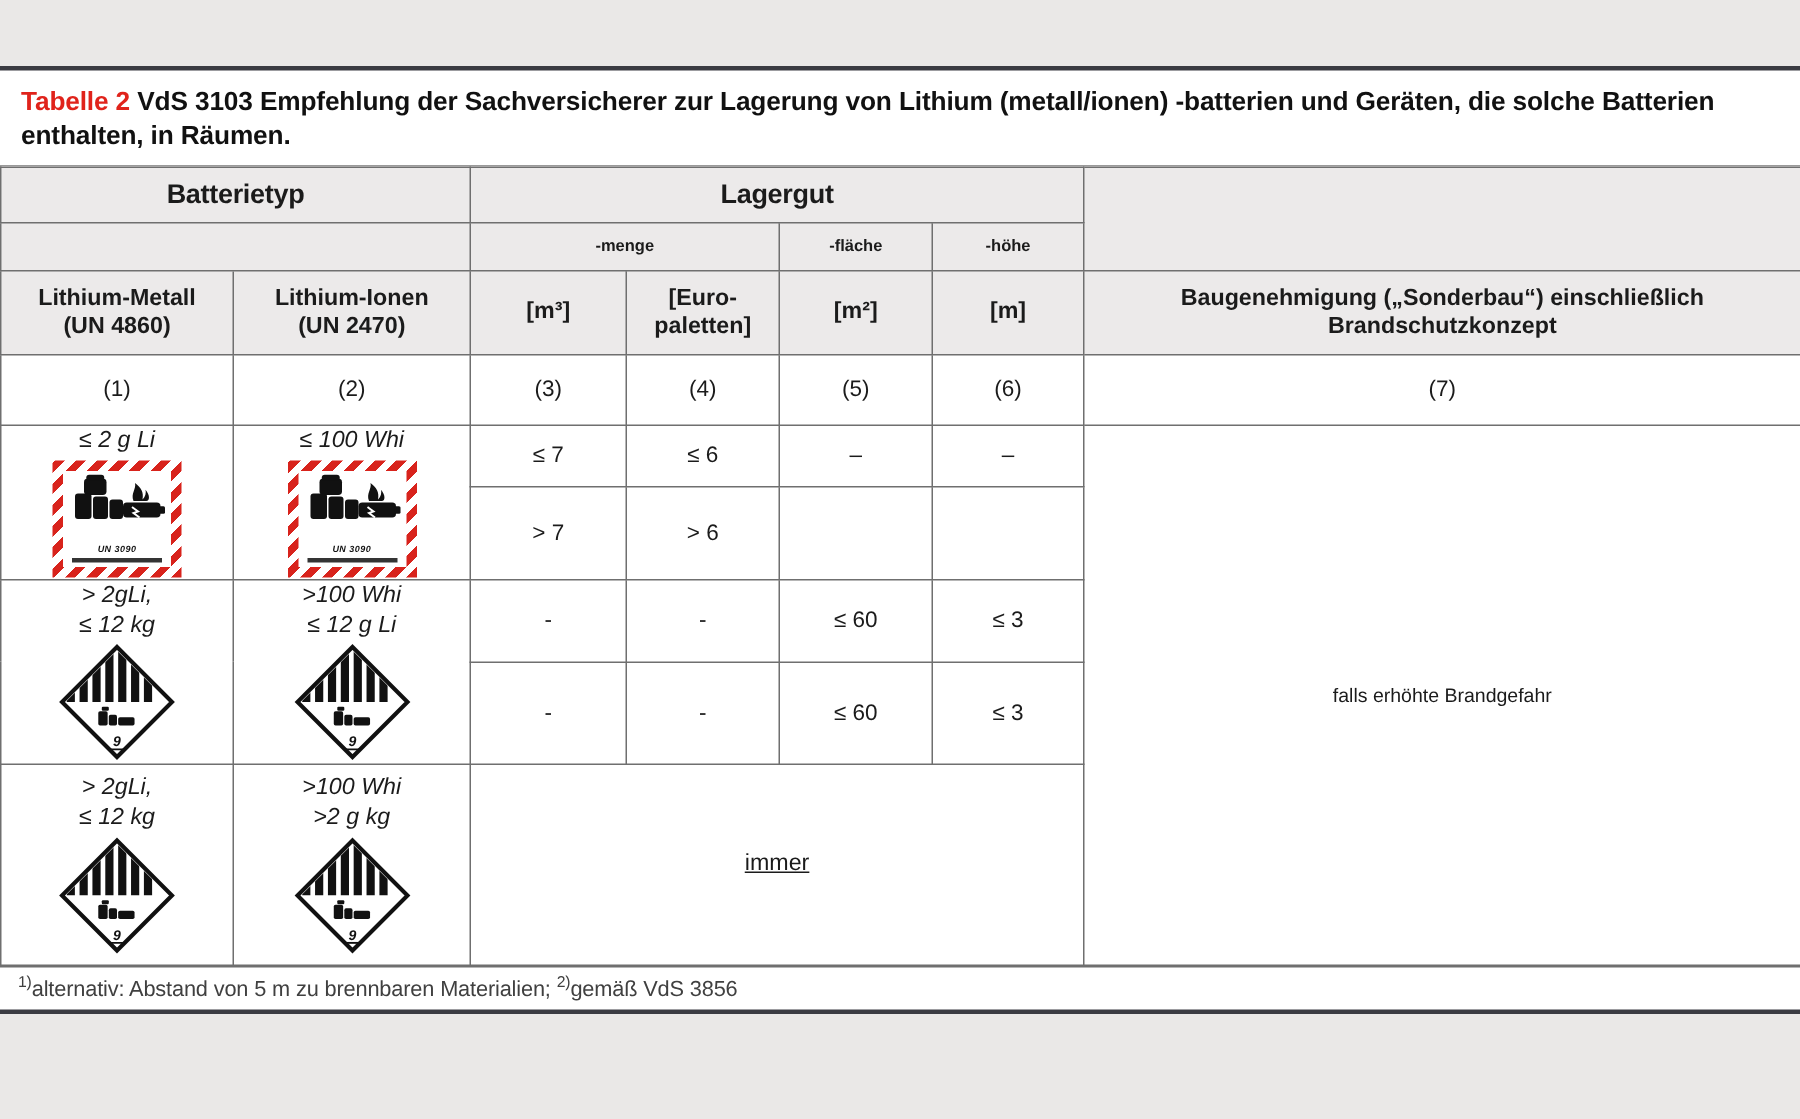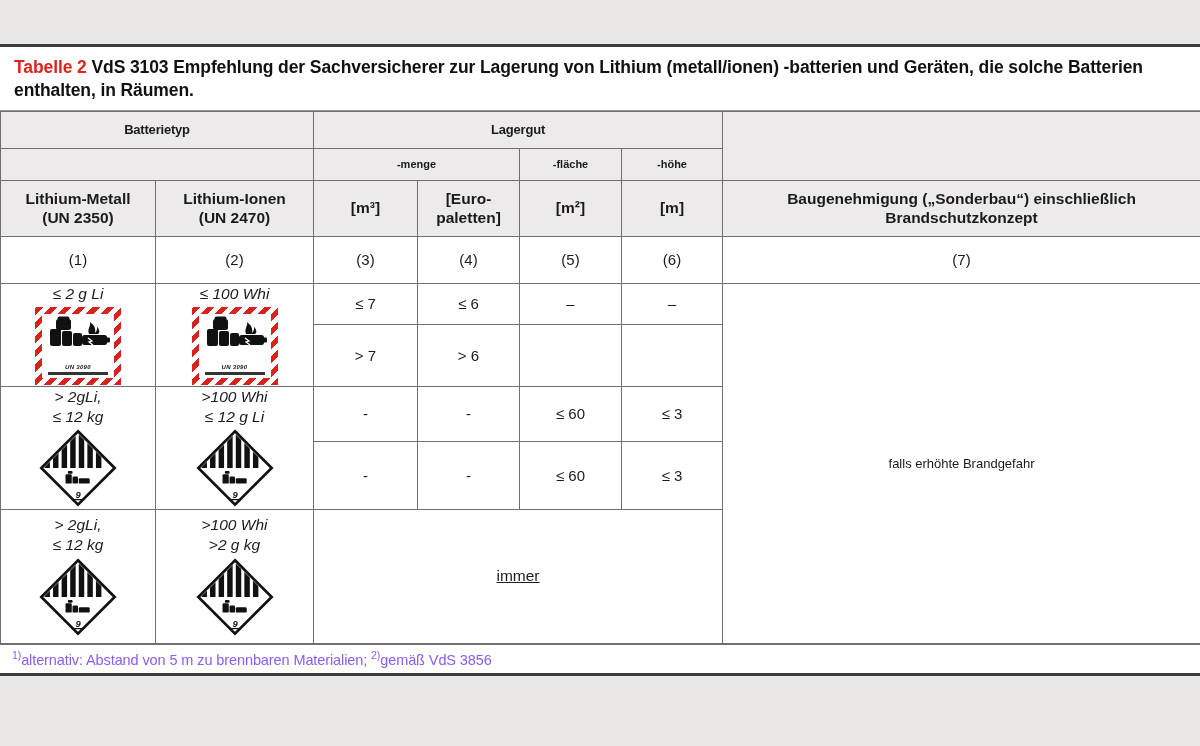--- a/index.html
+++ b/index.html
@@ -44,37 +44,37 @@
     border:1px solid #6f6f6f;
     padding:0;
     text-align:center;
     vertical-align:middle;
     font-weight:normal;
     color:#1b1b1b;
   }
   table.grid th{background:#eceaea;font-weight:bold;}
   .noleft{border-left:none!important;}
   .noright{border-right:none!important;}
-  .hdr-big{font-size:13px;letter-spacing:-0.2px;}
+  .hdr-big{font-size:18px;letter-spacing:-0.2px;}
   .hdr-sub{font-size:11px;}
   .hdr-unit{font-size:15.5px;line-height:1.25;}
   .num-row td{height:46px;font-size:15px;}
   .blank{background:#eceaea;border-left:none;border-right:none;}
   .cellpad{padding:4px 6px;font-style:italic;}
   .celltxt{line-height:1.3;font-size:15.5px;}
   .immer{font-size:15.5px;text-decoration:underline;}
   .brand{font-size:13px;}
 
   
   .footnote{
     font-size:14.5px;
     padding:4px 8px 5px 12px;
     border-top:1px solid #6f6f6f;
     text-align:left;
-    color:#8b5cf6;
+    color:#404040;
     letter-spacing:-0.1px;
   }
   .footnote sup{font-size:10.5px;vertical-align:super;}
 
   
   .li-label{
     width:86px;height:78px;
     margin:3px auto 1px auto;
     background:#fff;
     box-sizing:border-box;
@@ -140,21 +140,21 @@
         <th class="noright" style="height:31px"></th>
         <th class="noleft"></th>
         <th colspan="2" class="hdr-sub">-menge</th>
         <th class="hdr-sub">-fläche</th>
         <th class="hdr-sub">-höhe</th>
       </tr>
 
       <tr>
         <th class="hdr-unit" style="height:55px">
           <div>Lithium-Metall</div>
-          <div>(UN 2350)</div>
+          <div>(UN 4860)</div>
         </th>
         <th class="hdr-unit">
           <div>Lithium-Ionen</div>
           <div>(UN 2470)</div>
         </th>
         <th class="hdr-unit">[m³]</th>
         <th class="hdr-unit">
           <div>[Euro-</div>
           <div>paletten]</div>
         </th>

